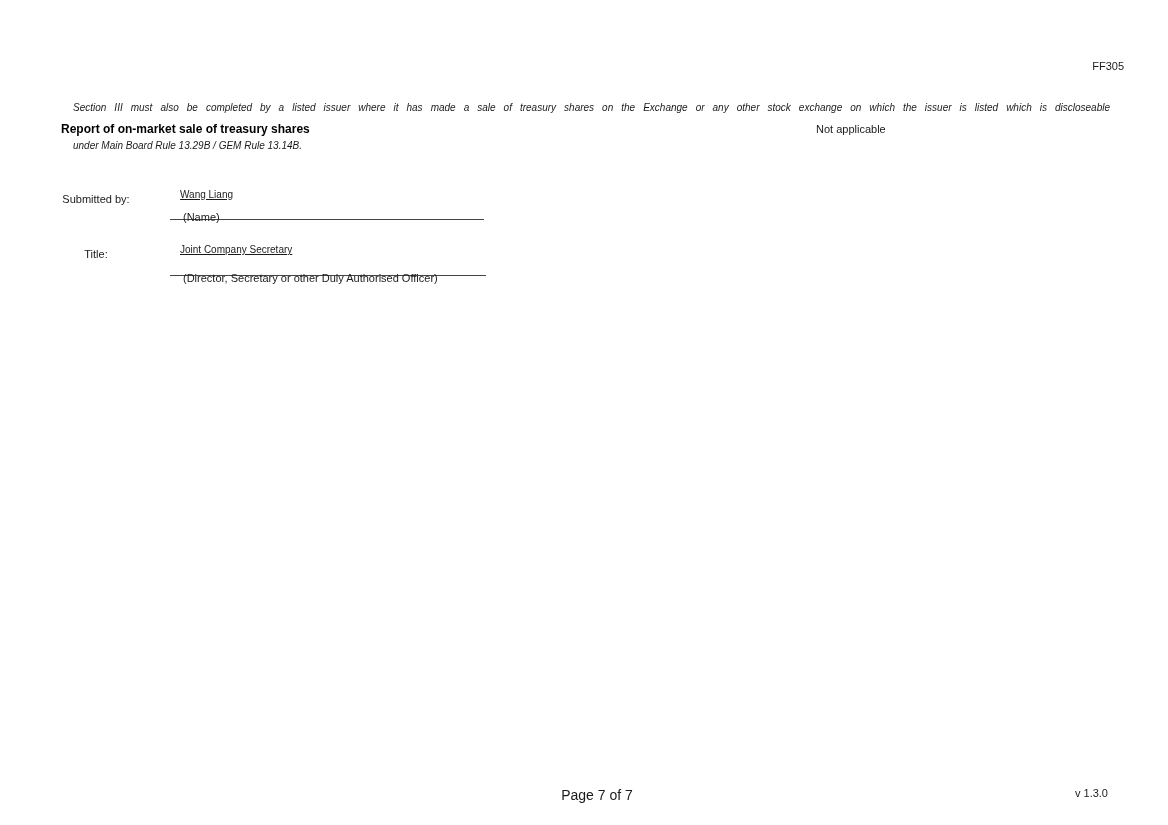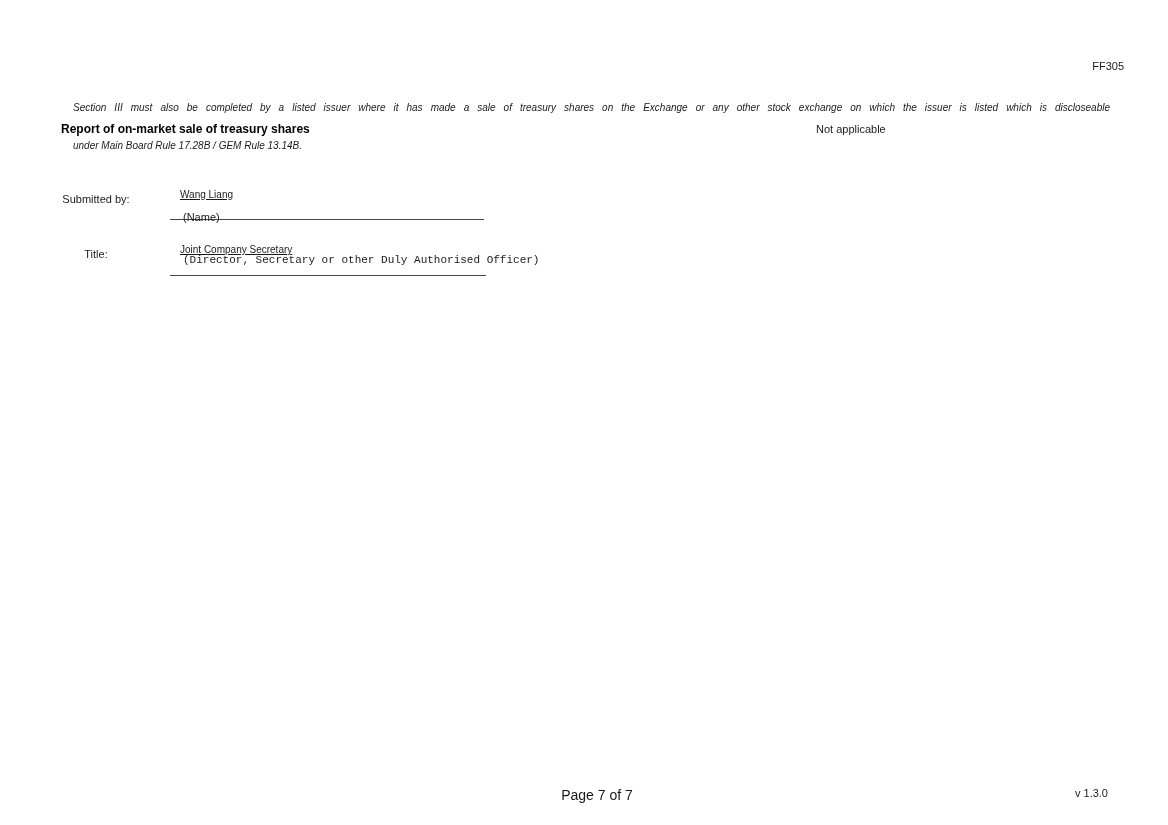--- a/index.html
+++ b/index.html
@@ -82,21 +82,21 @@
     color: #1a1a1a;
     white-space: nowrap;
   }
   .lbl-submitted { top: 157px; }
   .val-submitted { top: 153px; }
   .line-submitted { top: 171px; width: 314px; }
   .hint-name { top: 175px; }
   .lbl-title { top: 212px; }
   .val-title { top: 208px; }
   .line-title { top: 227px; width: 316px; }
-  .hint-title { top: 218px; font-family: Liberation Mono, monospace; }
+  .hint-title { top: 236px; }
   .footer-page {
     position: absolute;
     left: 0; top: 751px;
     width: 1146px;
     text-align: center;
     font-size: 14px;
     color: #1a1a1a;
   }
   .footer-version {
     position: absolute;
@@ -107,21 +107,21 @@
 </style>
 </head>
 <body>
 
 <div class="page">
 
   <div class="form-code">FF305</div>
 
   <div class="instruction">
     <div class="line1">Section III must also be completed by a listed issuer where it has made a sale of treasury shares on the Exchange or any other stock exchange on which the issuer is listed which is discloseable</div>
-    <div class="line2">under Main Board Rule 17.28B / GEM Rule 13.14B.</div>
+    <div class="line2">under Main Board Rule 13.29B / GEM Rule 13.14B.</div>
   </div>
 
   <div class="section-row">
     <div class="section-heading">Report of on-market sale of treasury shares</div>
     <div class="section-status">Not applicable</div>
   </div>
 
   <div class="field-label lbl-submitted">Submitted by:</div>
   <div class="field-value val-submitted">Wang Liang</div>
   <div class="field-line line-submitted"></div>

